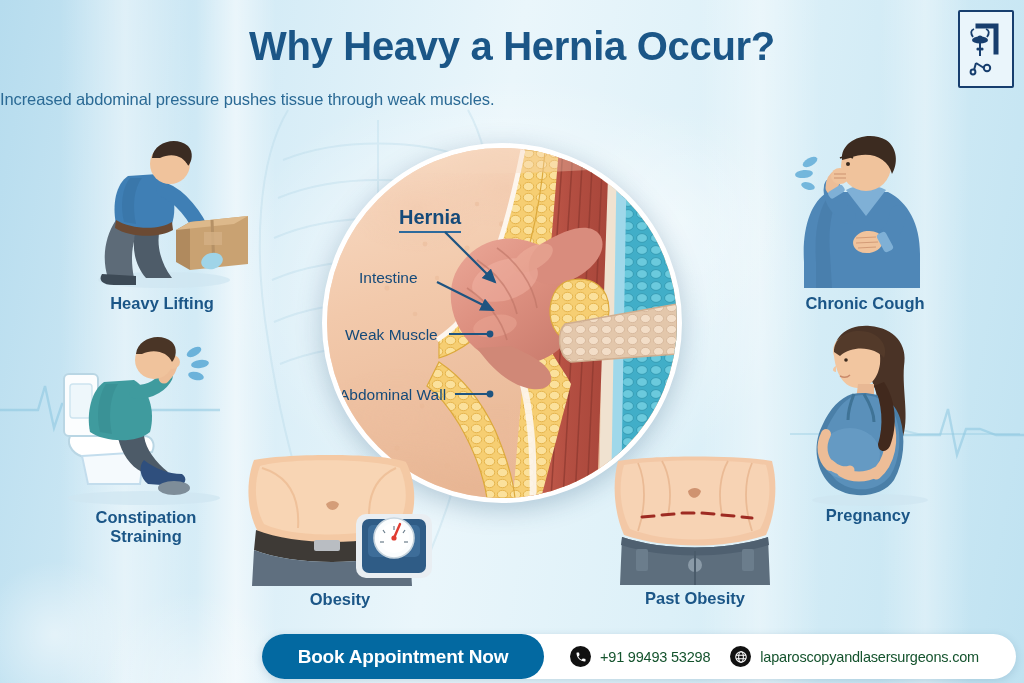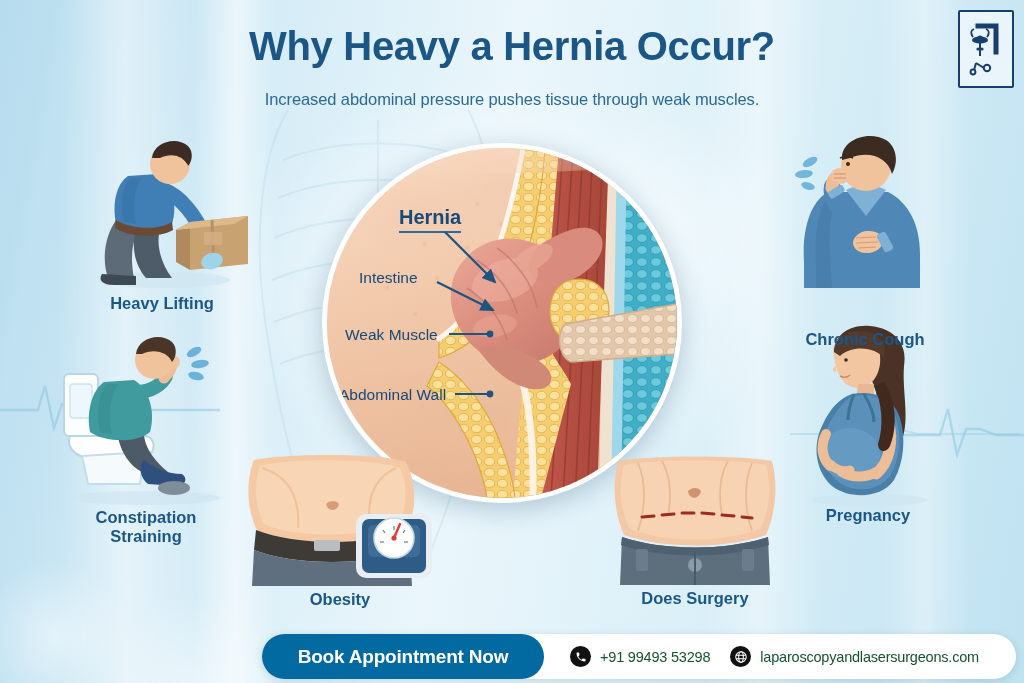--- a/index.html
+++ b/index.html
@@ -23,21 +23,21 @@
     pointer-events:none; opacity:.5;
   }
   .ecg { position:absolute; pointer-events:none; opacity:.45; }
 
   
   .title {
     position:absolute; left:0; right:0; top:24px; text-align:center;
     font-size:40px; font-weight:bold; color:#1b5687; letter-spacing:-.3px;
   }
   .subtitle {
-    position:absolute; left:0; right:0; top:90px; text-align:center;
+    position:absolute; left:0; right:0; top:90px; text-align:left;
     font-size:16.5px; color:#2b6a95; letter-spacing:-.1px;
   }
 
   
   .logo-box {
     position:absolute; right:10px; top:10px; width:56px; height:78px;
     background:#eaf5fb; border:2px solid #173e6e; border-radius:2px;
     display:flex; align-items:center; justify-content:center;
   }
 
@@ -431,21 +431,21 @@
           <path d="M142 62 L152 63"></path>
       </g>
 
       <path d="M22 82 C 64 96, 126 96, 168 82 L170 130 L20 130 Z" fill="#5d6e7d"></path>
       <path d="M22 82 C 64 96, 126 96, 168 82 L169 90 C 126 104, 64 104, 21 90 Z" fill="#4f6070"></path>
       <rect x="36" y="94" width="12" height="22" rx="2" fill="#6b7d8c"></rect>
       <rect x="142" y="94" width="12" height="22" rx="2" fill="#6b7d8c"></rect>
       <circle cx="95" cy="110" r="7" fill="#8a9aa7"></circle>
       <path d="M95 96 L95 130" stroke="#4a5b6a" stroke-width="2"></path>
     </svg>
-    <div class="cause-label" style="top:134px;">Does Surgery</div>
+    <div class="cause-label" style="top:134px;">Past Obesity</div>
   </div>
 
   <div class="cause" style="left:778px;top:322px;width:180px;height:220px;">
     <svg class="cause-art" style="left:0;top:0;" width="180" height="184" viewBox="0 0 180 184">
       <ellipse cx="92" cy="178" rx="58" ry="6" fill="#cfe6f1" opacity=".7"></ellipse>
 
       <path d="M58 34 C 52 16, 70 2, 92 4 C 116 6, 130 22, 126 44
                C 124 70, 132 96, 124 118 C 118 134, 100 130, 98 116
                C 104 94, 100 62, 88 50 Z" fill="#4a3326"></path>
 
@@ -522,21 +522,21 @@
           <path d="M88 118 L106 117"></path>
       </g>
       <rect x="110" y="102" width="10" height="20" rx="3" fill="#7fb0d6" transform="rotate(-28 115 112)"></rect>
 
       <g fill="#5aa9d6" opacity=".8">
         <ellipse cx="40" cy="32" rx="8" ry="4" transform="rotate(-28 40 32)"></ellipse>
         <ellipse cx="34" cy="44" rx="9" ry="4" transform="rotate(-6 34 44)"></ellipse>
         <ellipse cx="38" cy="56" rx="7" ry="3.6" transform="rotate(16 38 56)"></ellipse>
       </g>
     </svg>
-    <div class="cause-label" style="top:164px;margin-top:36px;">Chronic Cough</div>
+    <div class="cause-label" style="top:164px;">Chronic Cough</div>
   </div>
 
   <div class="cta">
     <button class="cta-btn">Book Appointment Now</button>
     <div class="cta-contact">
       <span class="ico-circle">
         <svg width="12" height="12" viewBox="0 0 24 24" fill="#ffffff">
           <path d="M6.6 10.8c1.4 2.8 3.8 5.2 6.6 6.6l2.2-2.2c.3-.3.7-.4 1-.2 1.2.4 2.4.6 3.6.6.6 0 1 .4 1 1V20c0 .6-.4 1-1 1C10.6 21 3 13.4 3 4c0-.6.4-1 1-1h3.4c.6 0 1 .4 1 1 0 1.3.2 2.5.6 3.6.1.4 0 .8-.2 1z"></path>
         </svg>
       </span>

